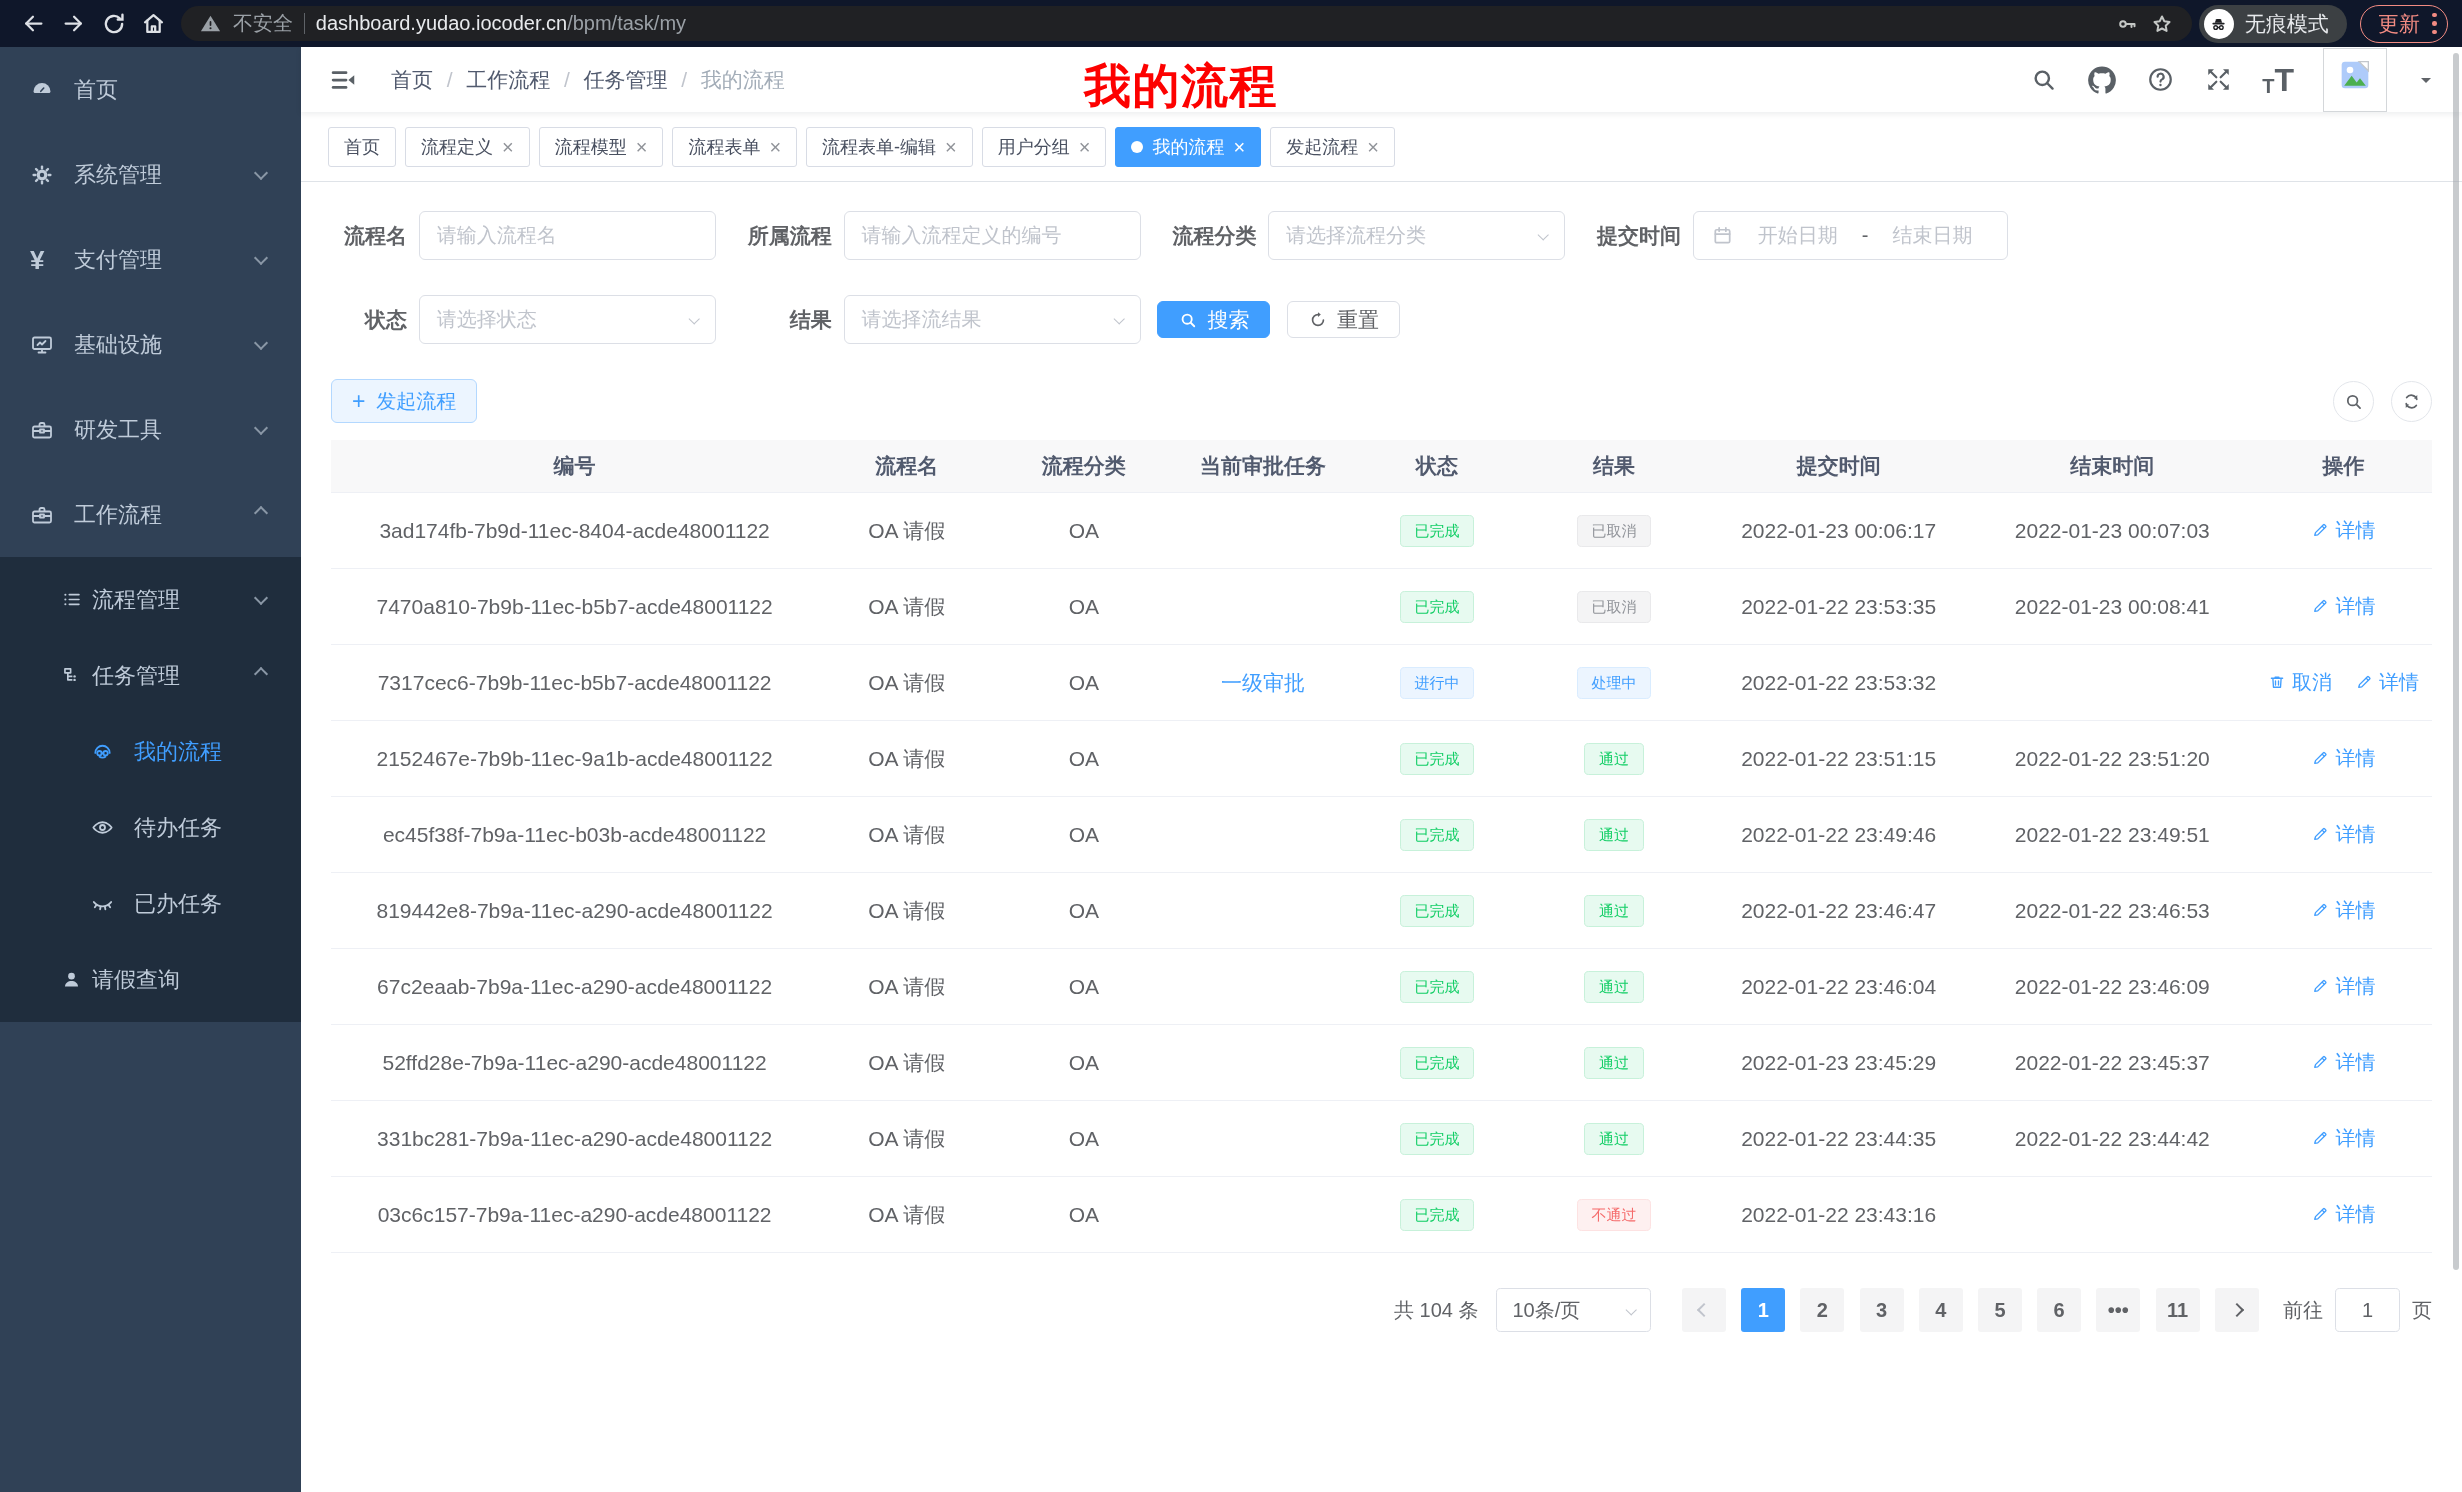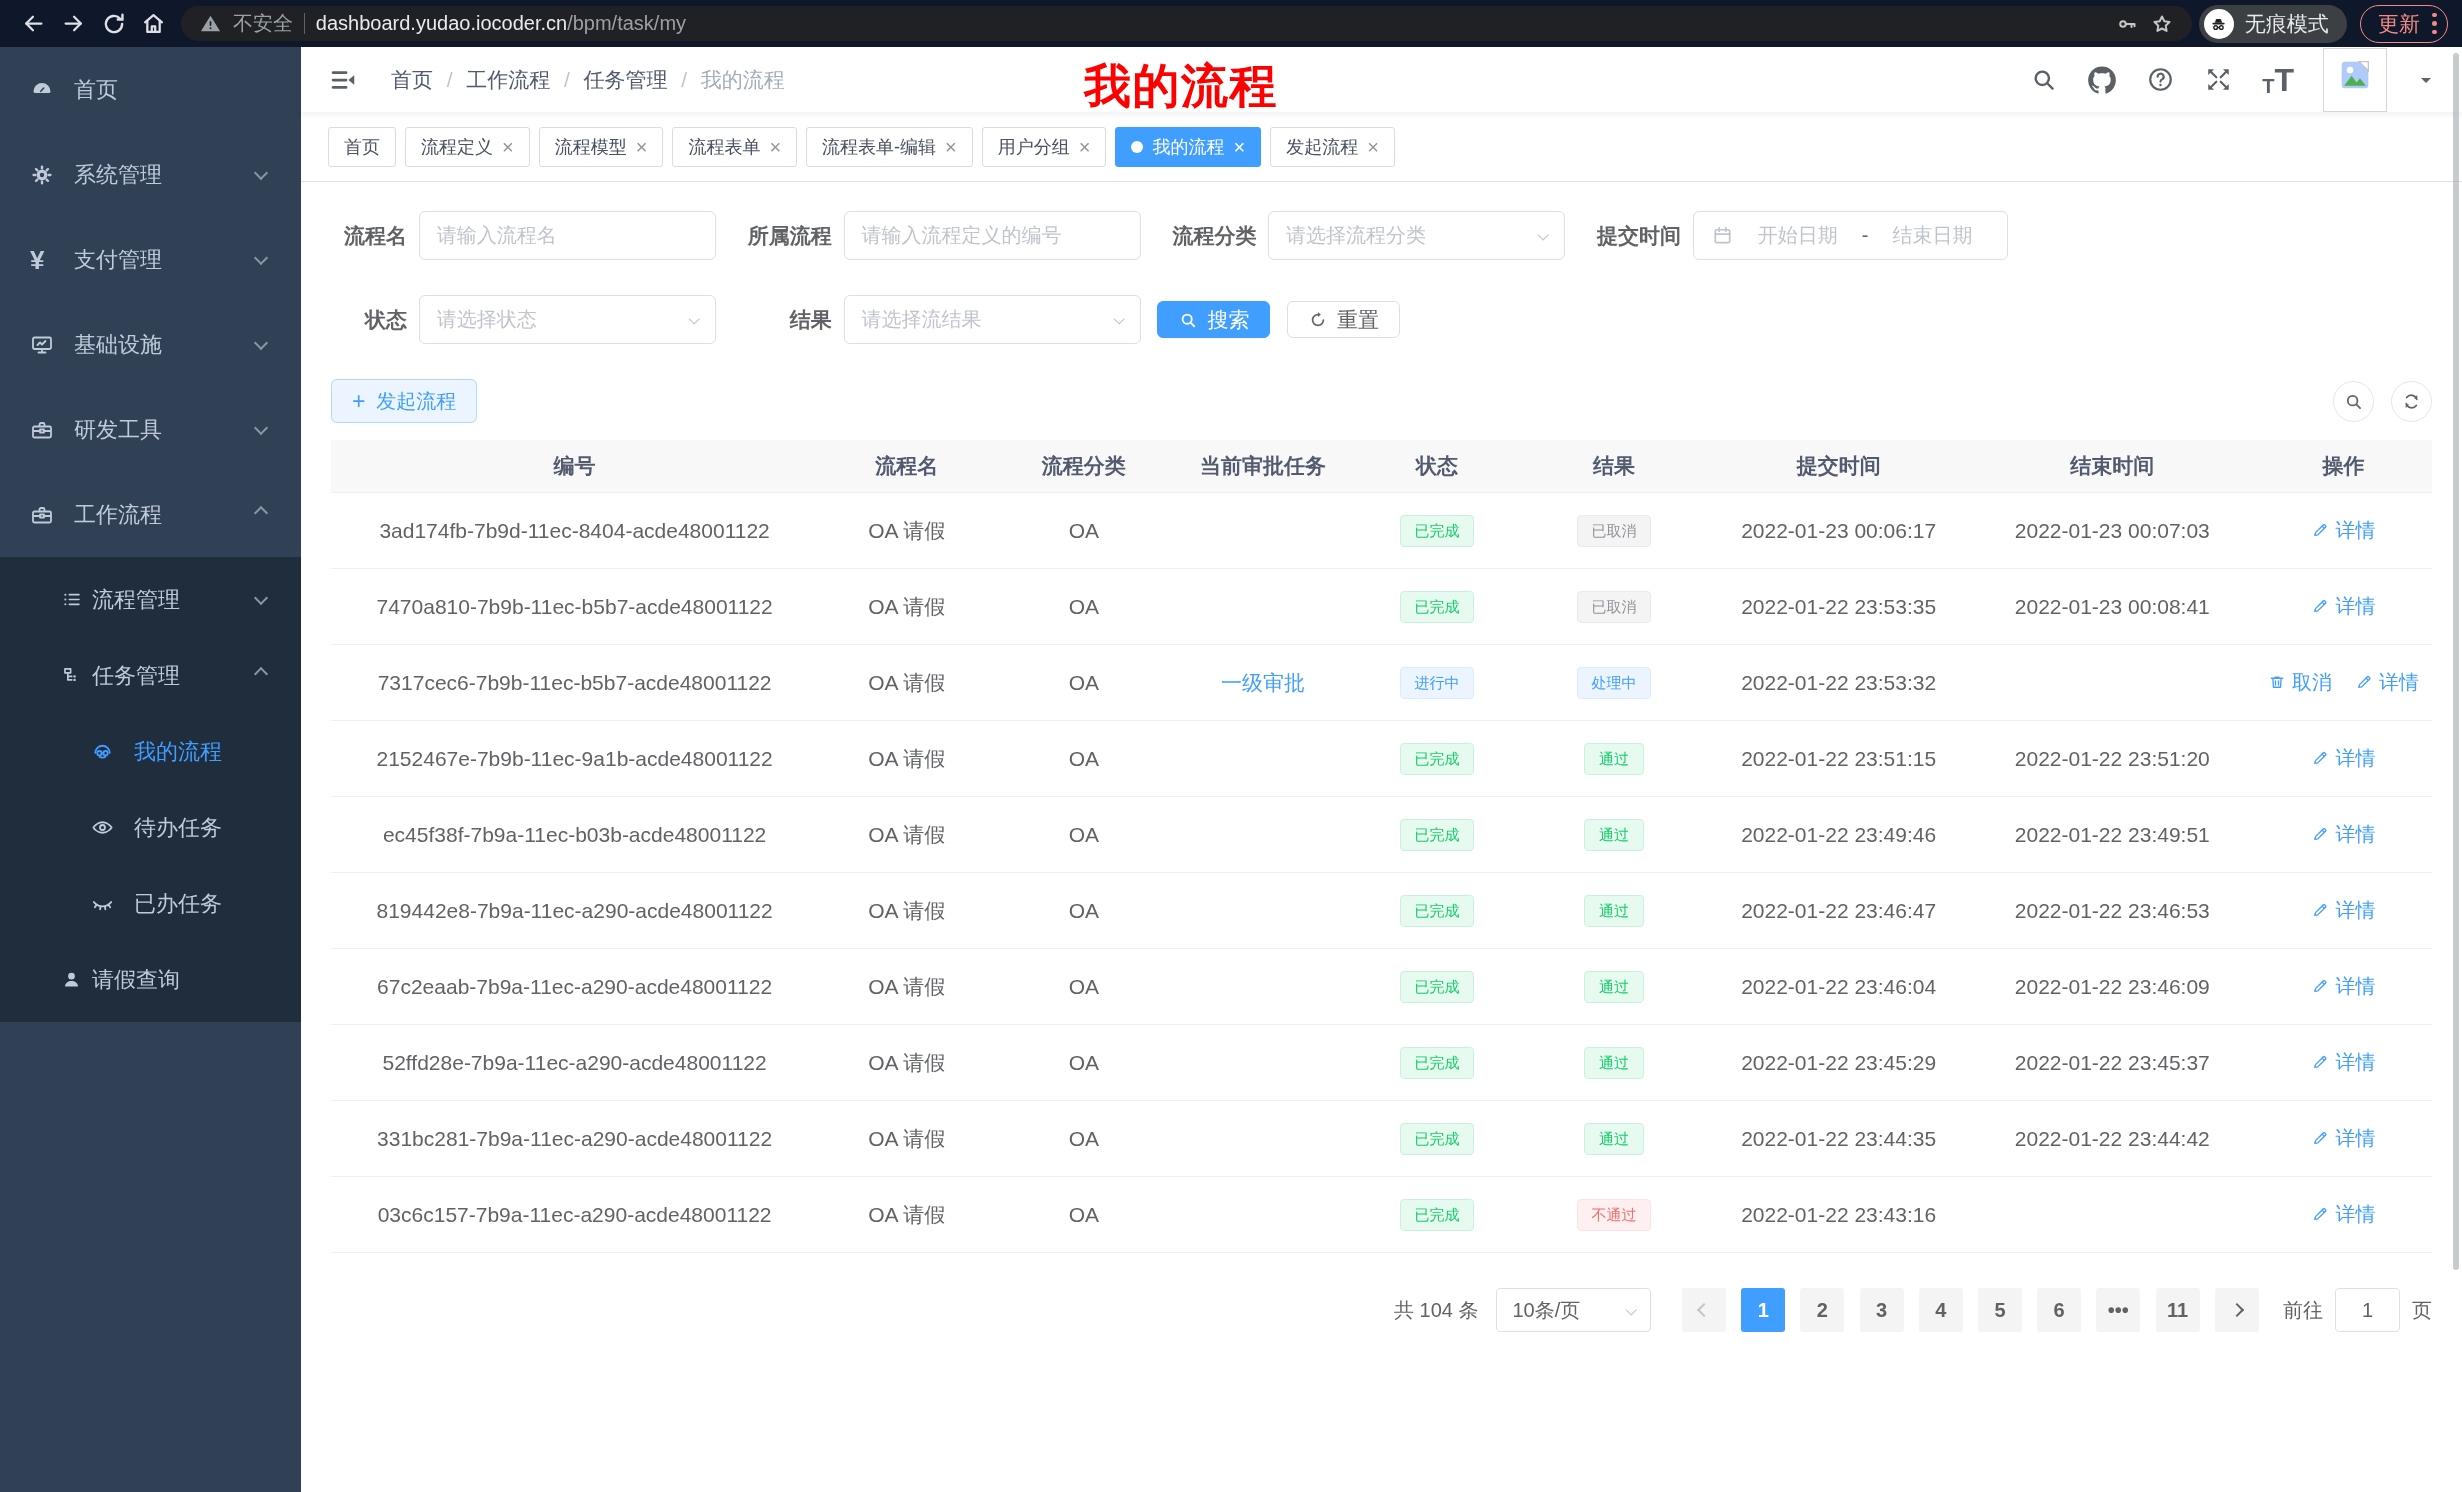--- a/index.html
+++ b/index.html
@@ -699,21 +699,21 @@
                   </a>
                 </span></td>
           </tr>
           <tr>
             <td>52ffd28e-7b9a-11ec-a290-acde48001122</td>
             <td>OA 请假</td>
             <td>OA</td>
             <td></td>
             <td><span class="tag tag-success">已完成</span></td>
             <td><span class="tag tag-success">通过</span></td>
-            <td>2022-01-22 23:45:29</td>
+            <td>2022-01-23 23:45:29</td>
             <td>2022-01-22 23:45:37</td>
             <td><span class="ops">
                   <a class="link">
                     <svg width="18" height="18" viewBox="0 0 24 24" fill="none" stroke="currentColor" stroke-width="1.8" stroke-linejoin="round">
                       <path d="M5 19l1-3.5L16.6 4.9a1 1 0 0 1 1.4 0l1.6 1.6a1 1 0 0 1 0 1.4L9 18.5 5 19z"></path>
                       <path d="M14.5 6.5l3.5 3.5"></path>
                     </svg>
                     <span>详情</span>
                   </a>
                 </span></td>

